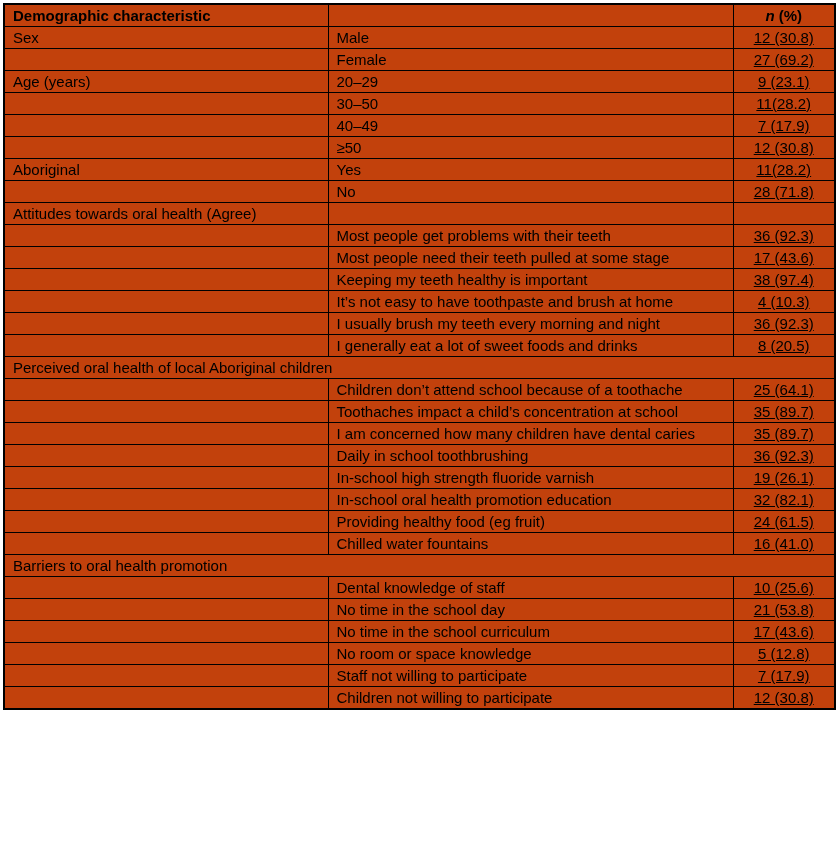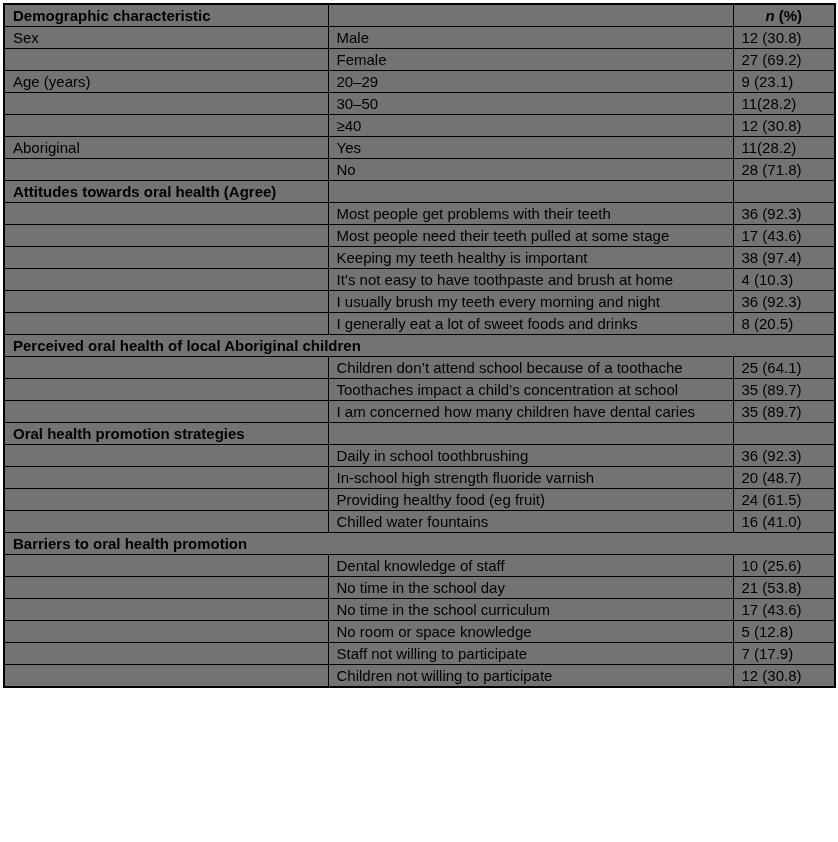--- a/index.html
+++ b/index.html
@@ -15,41 +15,41 @@
     box-sizing: border-box;
   }
   table.survey-table {
     border-collapse: collapse;
     table-layout: fixed;
     width: 831px;
     border: 2px solid #000000;
     font-family: "Liberation Sans", sans-serif;
     font-size: 15px;
     color: #000000;
-    background: #737373;
+    background: #c2410c;
   }
   col.c1 { width: 324px; }
   col.c2 { width: 405px; }
   col.c3 { width: 102px; }
   th, td {
     border: 1px solid #000000;
     height: 21px;
     padding: 0 8px;
     vertical-align: middle;
     white-space: nowrap;
     overflow: hidden;
     text-align: left;
     font-weight: normal;
     line-height: 21px;
   }
   th.col-demographic { font-weight: bold; }
   th.col-npct { font-weight: bold; text-align: center; }
   th.col-npct .n-ital { font-style: italic; }
-  td.value-cell { text-align: left; }
-  tr.section-row td { font-weight: bold; margin-left: 12px; }
+  td.value-cell { text-align: center; text-decoration: underline; }
+  tr.section-row td { font-weight: normal; margin-left: 12px; }
 </style>
 </head>
 <body>
 
 <div class="page">
   <table class="survey-table">
     <colgroup>
       <col class="c1">
       <col class="c2">
       <col class="c3">
@@ -77,21 +77,26 @@
           <td>20–29</td>
           <td class="value-cell">9 (23.1)</td>
         </tr>
         <tr>
           <td></td>
           <td>30–50</td>
           <td class="value-cell">11(28.2)</td>
         </tr>
         <tr>
           <td></td>
-          <td>≥40</td>
+          <td>40–49</td>
+          <td class="value-cell">7 (17.9)</td>
+        </tr>
+        <tr>
+          <td></td>
+          <td>≥50</td>
           <td class="value-cell">12 (30.8)</td>
         </tr>
         <tr>
           <td>Aboriginal</td>
           <td>Yes</td>
           <td class="value-cell">11(28.2)</td>
         </tr>
         <tr>
           <td></td>
           <td>No</td>
@@ -143,34 +148,34 @@
         <tr>
           <td></td>
           <td>Toothaches impact a child’s concentration at school</td>
           <td class="value-cell">35 (89.7)</td>
         </tr>
         <tr>
           <td></td>
           <td>I am concerned how many children have dental caries</td>
           <td class="value-cell">35 (89.7)</td>
         </tr>
-        <tr class="section-row">
-          <td>Oral health promotion strategies</td>
-          <td></td>
-          <td></td>
-        </tr>
         <tr>
           <td></td>
           <td>Daily in school toothbrushing</td>
           <td class="value-cell">36 (92.3)</td>
         </tr>
         <tr>
           <td></td>
           <td>In-school high strength fluoride varnish</td>
-          <td class="value-cell">20 (48.7)</td>
+          <td class="value-cell">19 (26.1)</td>
+        </tr>
+        <tr>
+          <td></td>
+          <td>In-school oral health promotion education</td>
+          <td class="value-cell">32 (82.1)</td>
         </tr>
         <tr>
           <td></td>
           <td>Providing healthy food (eg fruit)</td>
           <td class="value-cell">24 (61.5)</td>
         </tr>
         <tr>
           <td></td>
           <td>Chilled water fountains</td>
           <td class="value-cell">16 (41.0)</td>

